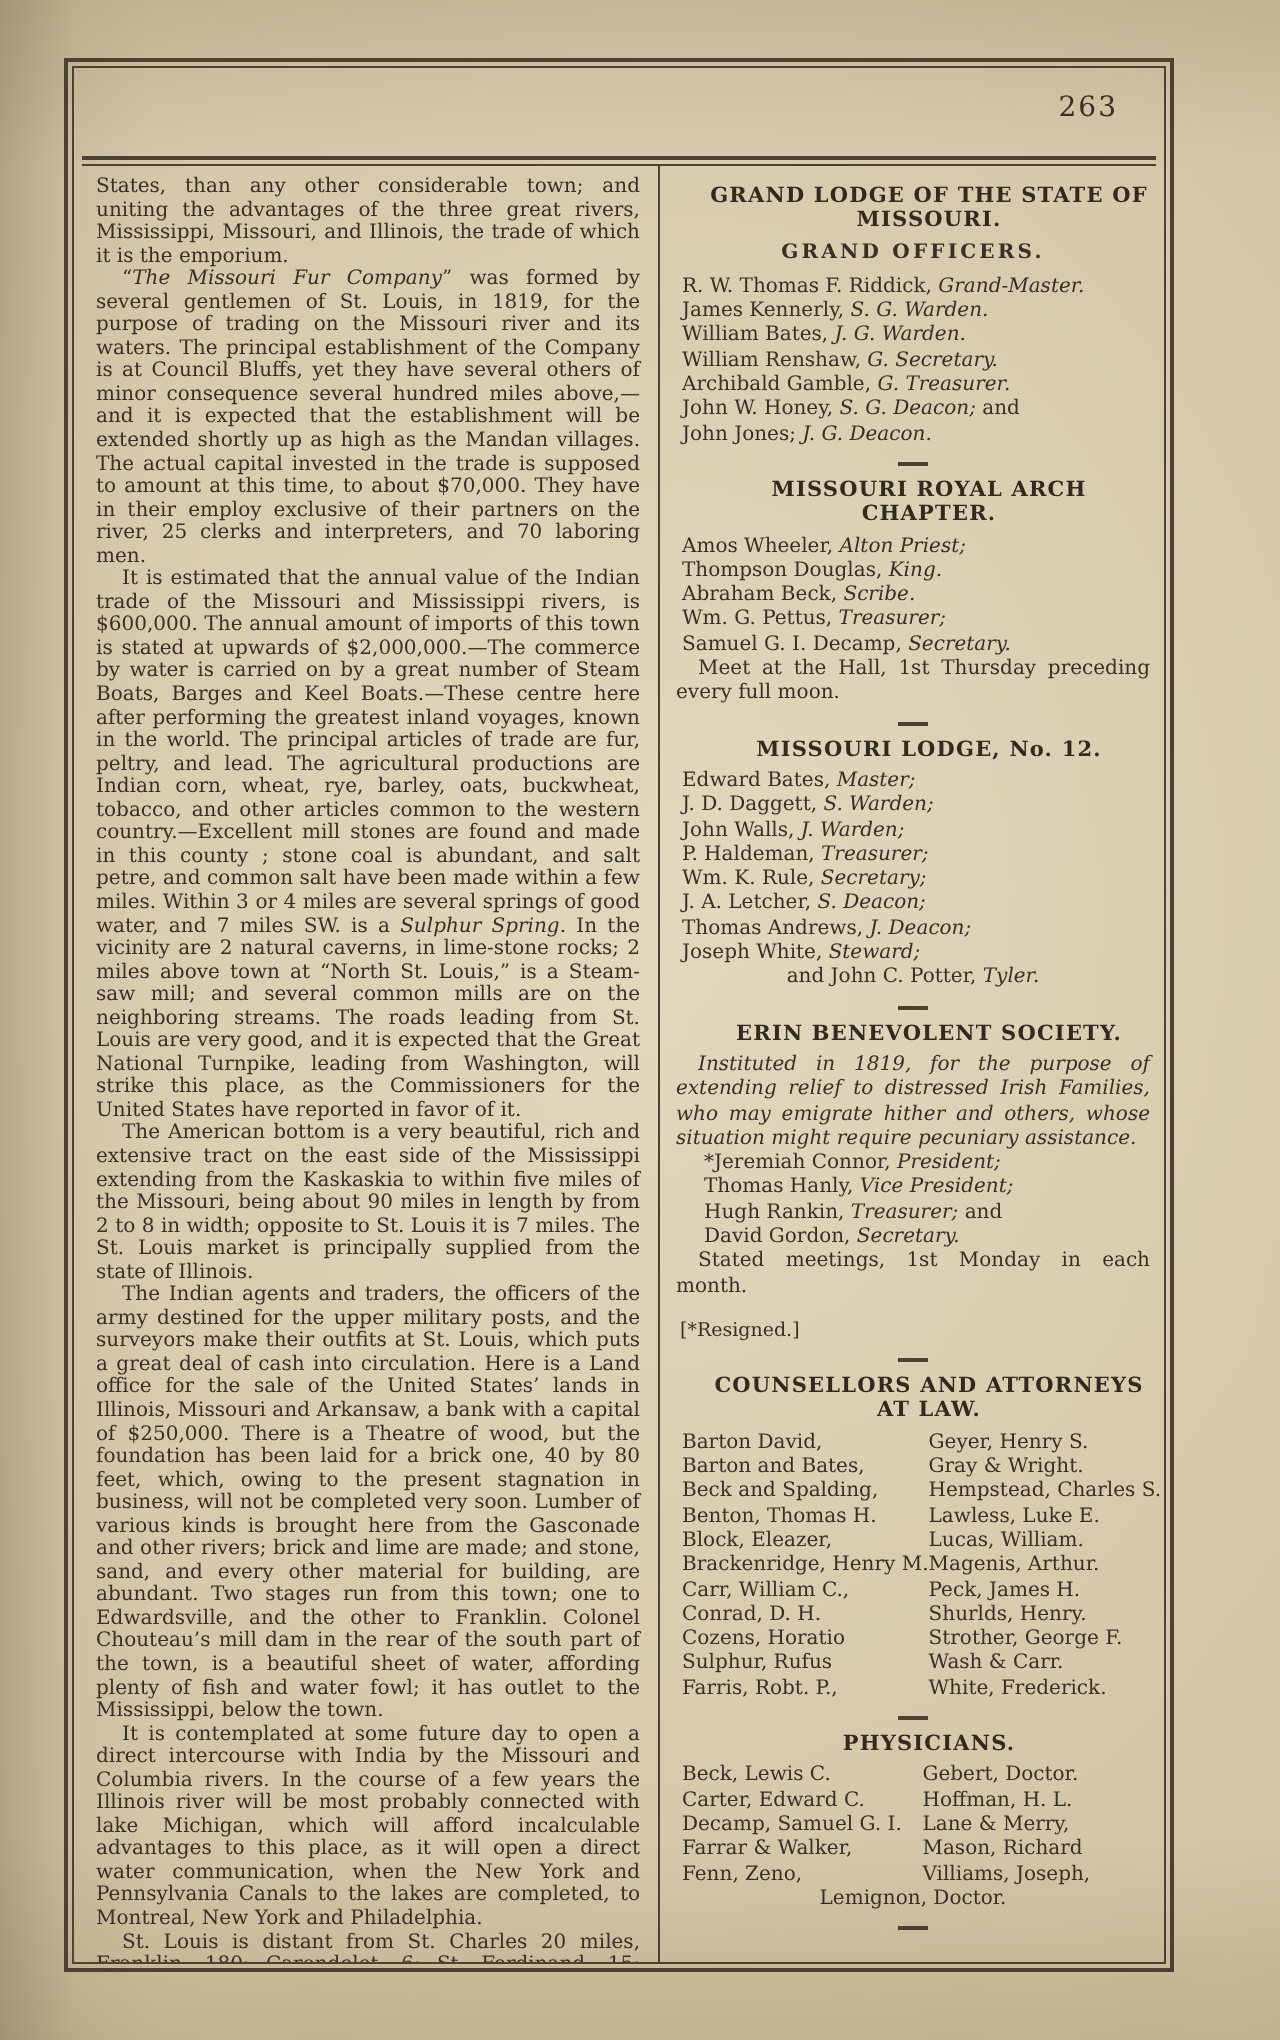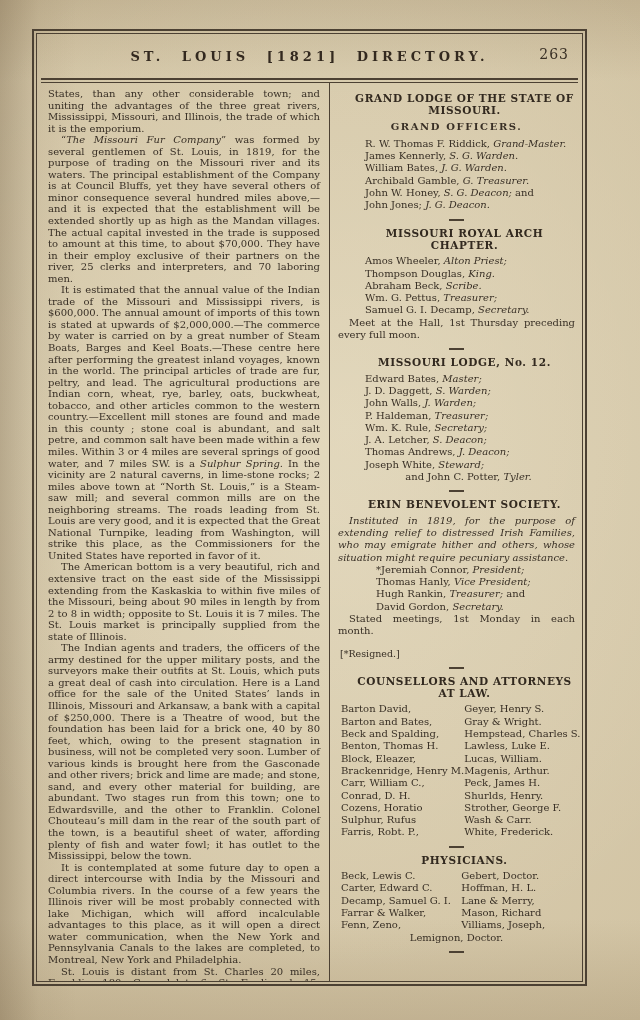--- a/index.html
+++ b/index.html
@@ -28,21 +28,21 @@
   }
   .header{
     position:relative; height:44px; flex:0 0 auto;
     display:flex; align-items:center; justify-content:center;
   }
   .title{
     font-size:13px; font-weight:bold; letter-spacing:4px; word-spacing:9px;
     color:#33291f;
   }
   .pagenum{
-    position:absolute; right:13px; top:12px; font-size:14px; letter-spacing:1px;
+    position:absolute; right:23px; top:12px; font-size:14px; letter-spacing:1px;
   }
   .dbl-rule{
     flex:0 0 auto; height:5px; margin:0 4px;
     border-top:2px solid var(--rule); border-bottom:1px solid var(--rule);
   }
   .columns{flex:1 1 auto; display:flex; overflow:hidden;}
   .col-left{
     width:292px; flex:0 0 auto; padding:5px 9px 4px 11px; overflow:hidden;
     font-size:10px; line-height:11.55px; text-align:justify;
   }
@@ -56,21 +56,21 @@
   .lpara.ind{text-indent:13px;}
   
   .sec-heading{
     font-size:10.5px; font-weight:bold; letter-spacing:0.6px;
     text-align:center; margin:5px 0 4px 16px; color:#32291f;
   }
   .sec-subheading{
     font-size:10px; font-weight:bold; letter-spacing:1.6px;
     text-align:center; margin:2px 0 5px 0;
   }
-  .officer{padding-left:3px; white-space:nowrap;margin-left:24px;}
+  .officer{padding-left:3px; white-space:nowrap;}
   .officer.indent{padding-left:14px;}
   .officer.center{text-align:center; padding-left:0;}
   .officer i{font-weight:normal;}
   .note{text-indent:11px; text-align:justify; margin-top:0;}
   .sec-para{text-indent:11px; text-align:justify;font-style:italic;}
   .footnote{font-size:9.5px; margin-top:10px; padding-left:2px;}
   .separator{
     width:15px; height:0; border-top:2px solid var(--rule);
     margin:7px auto 6px auto;
   }
@@ -79,21 +79,20 @@
   .col-r{flex:1 1 auto;}
   .li{white-space:nowrap;}
   .centered-line{text-align:center;}
 </style>
 </head>
 <body>
 
 <div class="frame">
   <div class="frame-inner">
     <div class="header">
-      <span class="title">ST. LOUIS [1821] DIRECTORY.</span>
       <span class="pagenum">263</span>
     </div>
     <div class="dbl-rule"></div>
     <div class="columns">
       <div class="col-left">
           <p class="lpara"><span>States, than any other considerable town; and uniting the advantages of the three great rivers, Mississippi, Missouri, and Illinois, the trade of which it is the emporium.</span></p>
           <p class="lpara ind"><span>“</span><i>The Missouri Fur Company</i><span>” was formed by several gentlemen of St. Louis, in 1819, for the purpose of trading on the Missouri river and its waters.  The principal establishment of the Company is at Council Bluffs, yet they have several others of minor consequence several hundred miles above,—and it is expected that the establishment will be extended shortly up as high as the Mandan villages.  The actual capital invested in the trade is supposed to amount at this time, to about $70,000.  They have in their employ exclusive of their partners on the river, 25 clerks and interpreters, and 70 laboring men.</span></p>
           <p class="lpara ind"><span>It is estimated that the annual value of the Indian trade of the Missouri and Mississippi rivers, is $600,000. The annual amount of imports of this town is stated at upwards of $2,000,000.—The commerce by water is carried on by a great number of Steam Boats, Barges and Keel Boats.—These centre here after performing the greatest inland voyages, known in the world.  The principal articles of trade are fur, peltry, and lead.  The agricultural productions are Indian corn, wheat, rye, barley, oats, buckwheat, tobacco, and other articles common to the western country.—Excellent mill stones are found and made in this county ; stone coal is abundant, and salt petre, and common salt have been made within a few miles.  Within 3 or 4 miles are several springs of good water, and 7 miles SW. is a </span><i>Sulphur Spring</i><span>.  In the vicinity are 2 natural caverns, in lime-stone rocks; 2 miles above town at “North St. Louis,” is a Steam-saw mill; and several common mills are on the neighboring streams.  The roads leading from St. Louis are very good, and it is expected that the Great National Turnpike, leading from Washington, will strike this place, as the Commissioners for the United States have reported in favor of it.</span></p>
           <p class="lpara ind"><span>The American bottom is a very beautiful, rich and extensive tract on the east side of the Mississippi extending from the Kaskaskia to within five miles of the Missouri, being about 90 miles in length by from 2 to 8 in width; opposite to St. Louis it is 7 miles.  The St. Louis market is principally supplied from the state of Illinois.</span></p>
           <p class="lpara ind"><span>The Indian agents and traders, the officers of the army destined for the upper military posts, and the surveyors make their outfits at St. Louis, which puts a great deal of cash into circulation.  Here is a Land office for the sale of the United States’ lands in Illinois, Missouri and Arkansaw, a bank with a capital of $250,000.  There is a Theatre of wood, but the foundation has been laid for a brick one, 40 by 80 feet, which, owing to the present stagnation in business, will not be completed very soon.  Lumber of various kinds is brought here from the Gasconade and other rivers; brick and lime are made; and stone, sand, and every other material for building, are abundant.  Two stages run from this town; one to Edwardsville, and the other to Franklin.  Colonel Chouteau’s mill dam in the rear of the south part of the town, is a beautiful sheet of water, affording plenty of fish and water fowl; it has outlet to the Mississippi, below the town.</span></p>
@@ -101,20 +100,21 @@
           <p class="lpara ind"><span>St. Louis is distant from St. Charles 20 miles, Franklin, 180; Carondelet, 6; St. Ferdinand, 15; Herculanum, 30; St. Genevieve, 60; Potosi, or the lead mines, 60; Kaskaskia, 65; Edwardsville, 20; Vincennes, 160; Cahokia, 5; Belleville, 18; Alton, 25; and west from the city of Washington, 982.  It is by water about 650 miles to the Council Bluffs and 1,600 to the Mandan villages.</span></p>
         </div>
       <div class="col-divider"></div>
       <div class="col-right">
           <section class="rsection">
             <h2 class="sec-heading">GRAND LODGE OF THE STATE OF MISSOURI.</h2>
             <h3 class="sec-subheading">GRAND OFFICERS.</h3>
             <div class="officer"><span>R. W. Thomas F. Riddick, </span><i>Grand-Master.</i></div>
             <div class="officer"><span>James Kennerly, </span><i>S. G. Warden.</i></div>
             <div class="officer"><span>William Bates, </span><i>J. G. Warden.</i></div>
+            <div class="officer"><span>William Renshaw, </span><i>G. Secretary.</i></div>
             <div class="officer"><span>Archibald Gamble, </span><i>G. Treasurer.</i></div>
             <div class="officer"><span>John W. Honey, </span><i>S. G. Deacon;</i><span> and</span></div>
             <div class="officer"><span>John Jones; </span><i>J. G. Deacon.</i></div>
           </section>
           <section class="rsection">
             <div class="separator"></div>
             <h2 class="sec-heading">MISSOURI ROYAL ARCH CHAPTER.</h2>
             <div class="officer"><span>Amos Wheeler, </span><i>Alton Priest;</i></div>
             <div class="officer"><span>Thompson Douglas, </span><i>King.</i></div>
             <div class="officer"><span>Abraham Beck, </span><i>Scribe.</i></div>

